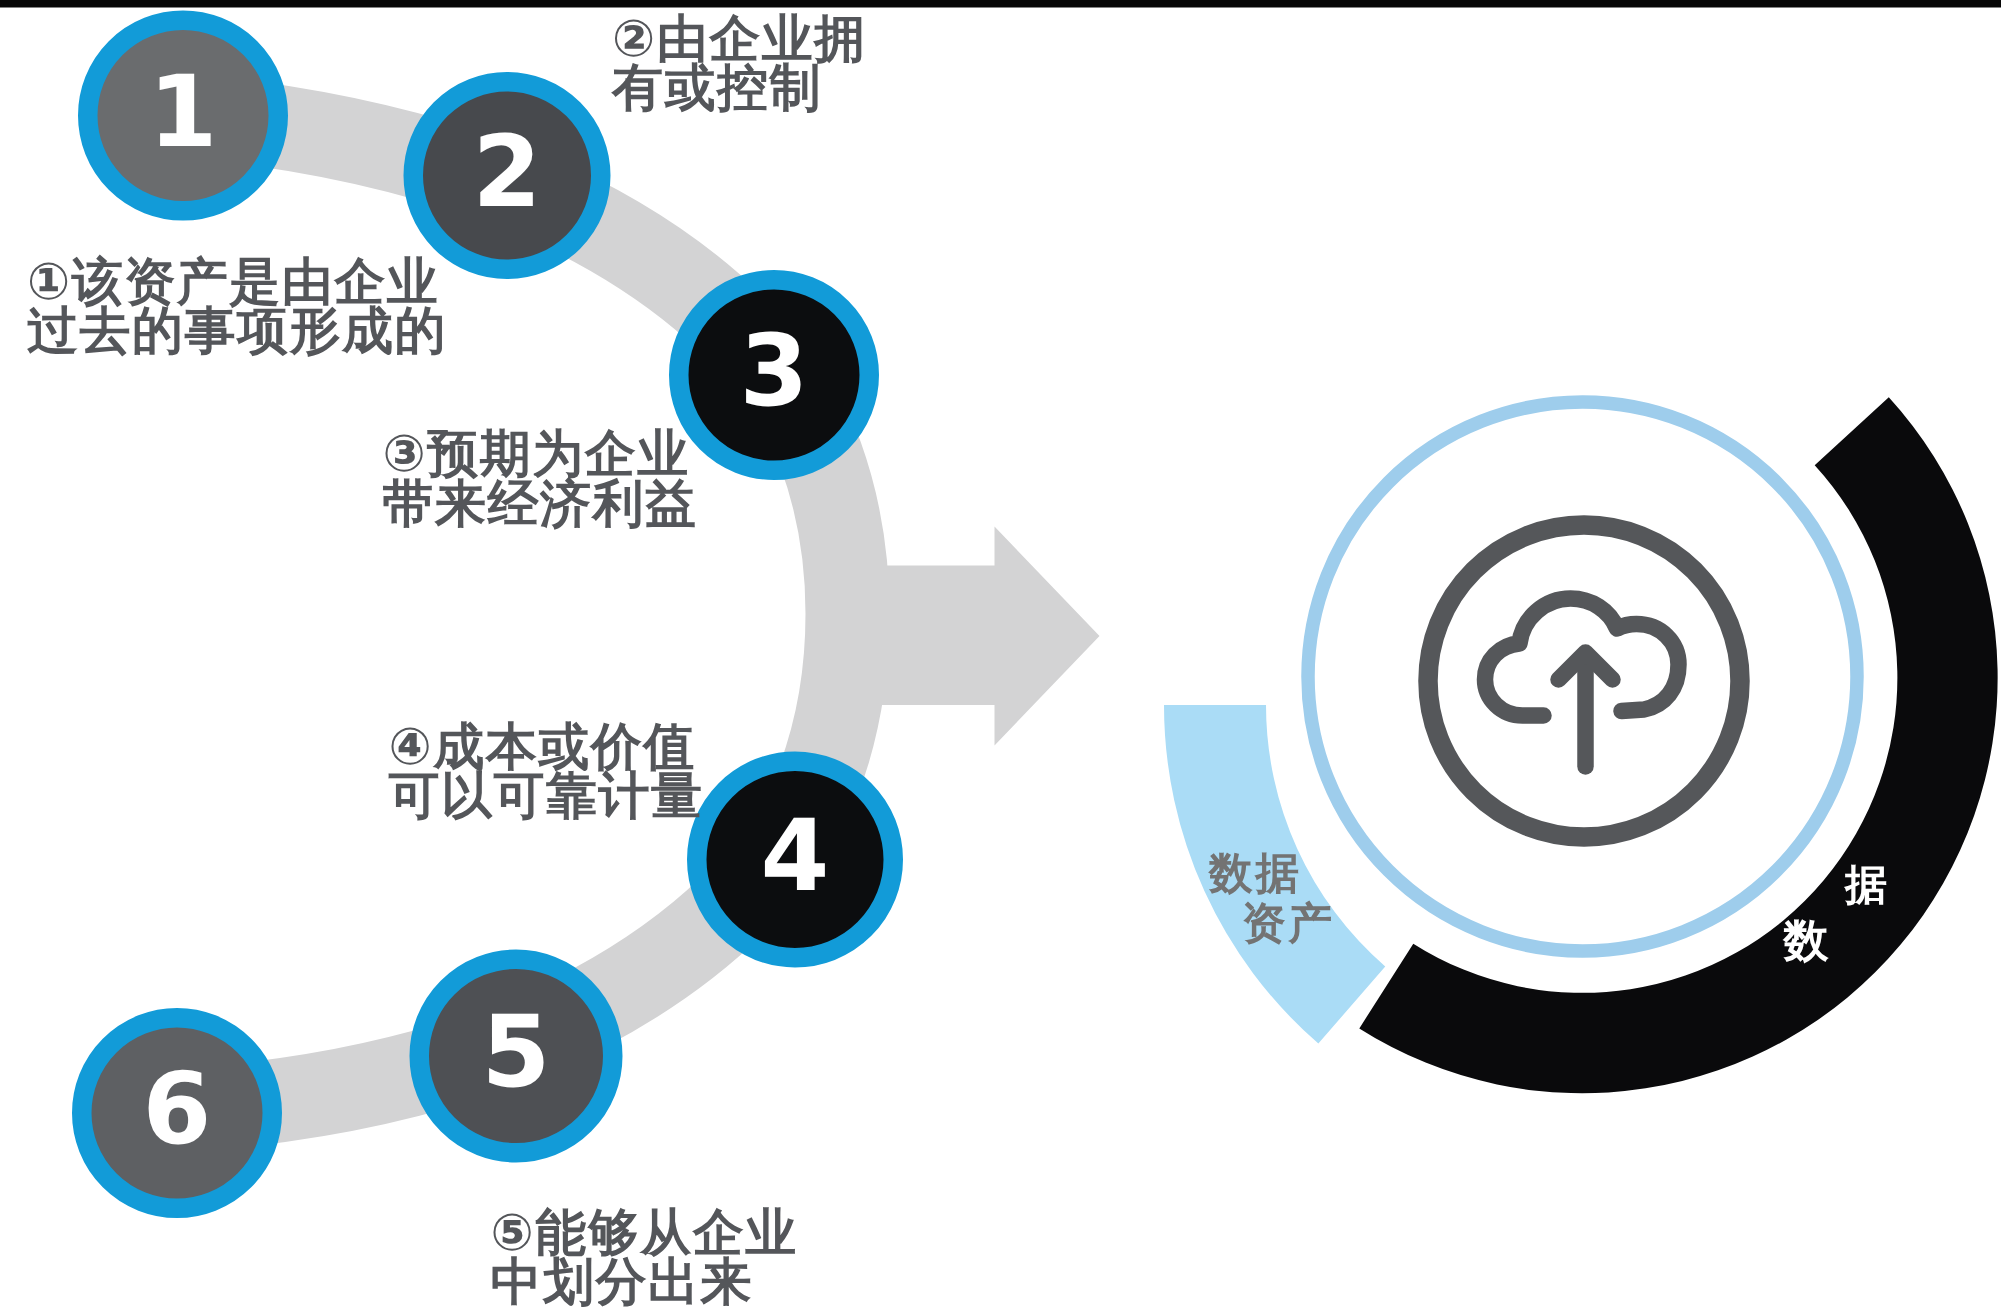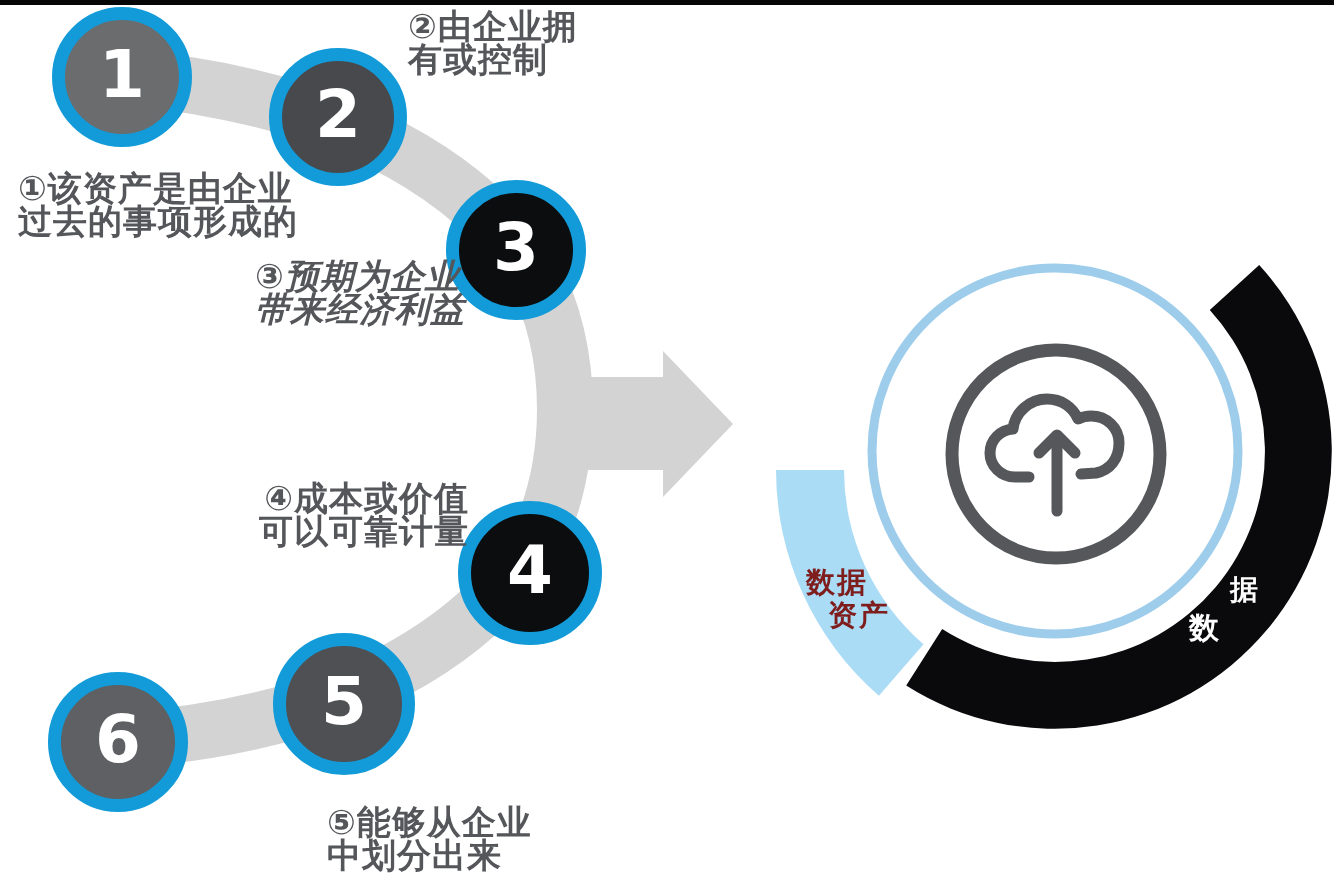--- a/index.html
+++ b/index.html
@@ -21,27 +21,27 @@
   .s4 { left:458px; top:501px; width:144px; height:144px; background:#0c0d0f; }
   .s5 { left:273px; top:633px; width:142px; height:142px; background:#4e5054; }
   .s6 { left:48px;  top:672px; width:140px; height:140px; background:#5e6063; }
 
   .lbl {
     position:absolute; white-space:pre-line; font-weight:700; color:#54565a;
     font-size:34px; line-height:33px; letter-spacing:1px;
   }
   .l1 { left:18px;  top:172px; }
   .l2 { left:408px; top:10px;  }
-  .l3 { left:255px; top:260px;font-style:italic; }
-  .l4 { left:259px; top:482px;text-align:right; }
+  .l3 { left:255px; top:287px; }
+  .l4 { left:259px; top:482px; }
   .l5 { left:327px; top:806px; }
   .l6 { left:22px;  top:587px; }
 
   .hub-left {
-    position:absolute; left:806px; top:566px; color:#7f1d1d;
+    position:absolute; left:806px; top:566px; color:#737373;
     font-weight:700; font-size:29px; line-height:33px; letter-spacing:2px;
   }
   .hub-left .line2 { display:block; margin-left:22px; }
   .ring-char { position:absolute; color:#ffffff; font-weight:700; line-height:1; }
   .rc1 { left:1230px; top:576px; font-size:28px; }
   .rc2 { left:1189px; top:613px; font-size:30px; }
 </style>
 </head>
 <body>
 

